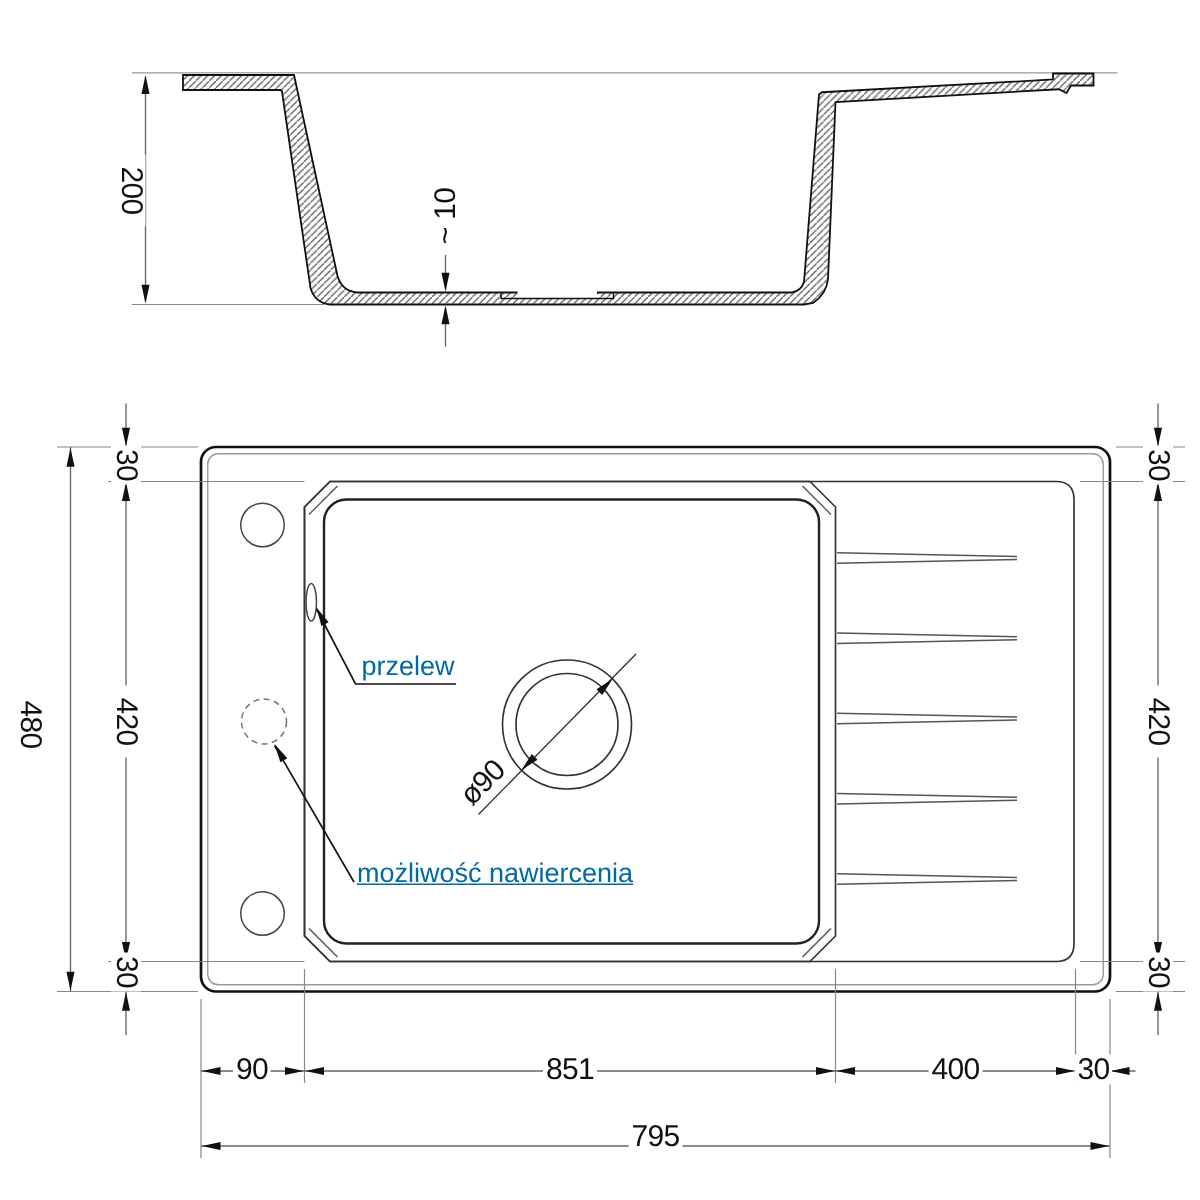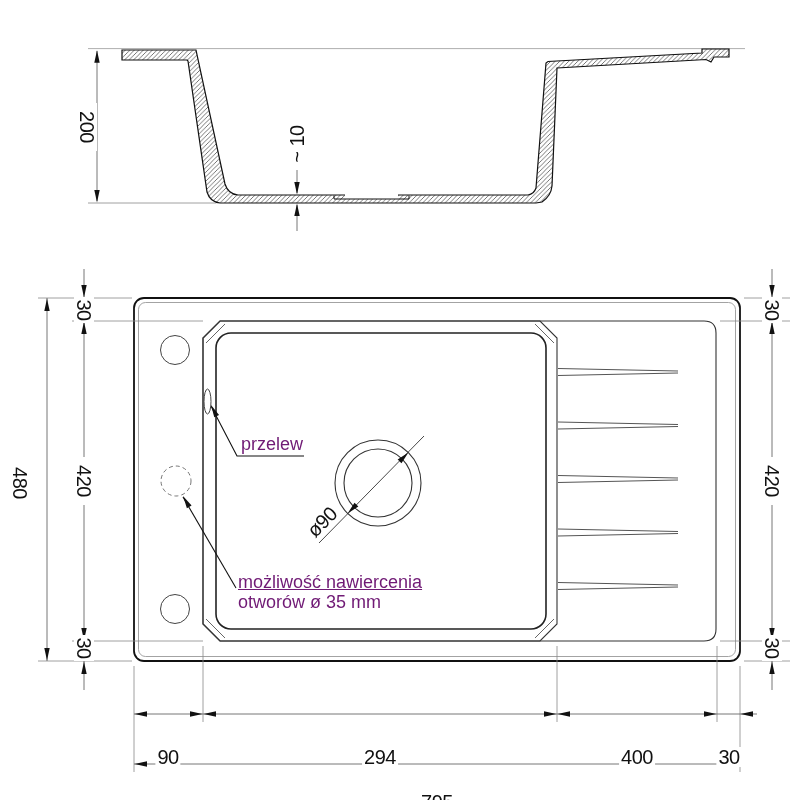--- a/index.html
+++ b/index.html
@@ -4,23 +4,23 @@
 <style>
   html,body{margin:0;padding:0;background:#fff;}
   #canvas{position:relative;width:800px;height:800px;background:#fff;overflow:hidden;
           font-family:"Liberation Sans", sans-serif;color:#1a1a1a;}
   svg{position:absolute;left:0;top:0;}
   .dimtxt{position:absolute;text-align:center;font-size:20px;line-height:20px;
           background:#fff;color:#111;letter-spacing:-0.5px;}
   .vdim{transform:rotate(90deg);}
   .vdim-ccw{transform:rotate(-90deg);}
   .diag{transform:rotate(-45deg);background:transparent;}
-  .hdim{transform:translateX(-50%);padding:0 2px;margin-top:44px;}
+  .hdim{transform:translateX(-50%);padding:0 2px;}
   .note{position:absolute;font-size:18px;line-height:20px;background:transparent;
-        text-align:left;white-space:nowrap;color:#701a75;}
+        text-align:left;white-space:nowrap;color:#0369a1;}
 </style>
 </head>
 <body>
 
 <div id="canvas">
 
 <svg width="800" height="800" viewBox="0 0 800 800">
   <defs>
     <pattern id="hatch" patternUnits="userSpaceOnUse" width="4.5" height="4.5">
       <path d="M0,4.5 L4.5,0" stroke="#555" stroke-width="0.8"></path>
@@ -165,23 +165,22 @@
 <div class="dimtxt vdim" style="left:-4px;top:473px;width:48px;">480</div>
 <div class="dimtxt vdim" style="left:71px;top:300px;width:26px;">30</div>
 <div class="dimtxt vdim" style="left:60px;top:471px;width:48px;">420</div>
 <div class="dimtxt vdim" style="left:71px;top:638px;width:26px;">30</div>
 
 <div class="dimtxt vdim" style="left:759px;top:300px;width:26px;">30</div>
 <div class="dimtxt vdim" style="left:748px;top:471px;width:48px;">420</div>
 <div class="dimtxt vdim" style="left:759px;top:638px;width:26px;">30</div>
 
 <div class="dimtxt hdim" style="left:168px;top:703px;">90</div>
-<div class="dimtxt hdim" style="left:380px;top:703px;">294</div>
+<div class="dimtxt hdim" style="left:380px;top:703px;">851</div>
 <div class="dimtxt hdim" style="left:637px;top:703px;">400</div>
 <div class="dimtxt hdim" style="left:729px;top:703px;">30</div>
 <div class="dimtxt hdim" style="left:437px;top:748px;">795</div>
 
 <div class="note" style="left:241px;top:434px;">przelew</div>
 <div class="note" style="left:238px;top:572px;text-decoration:underline;">możliwość nawiercenia</div>
-<div class="note" style="left:238px;top:592px;">otworów ø 35 mm</div>
 <div class="dimtxt diag" style="left:296px;top:512px;width:52px;">ø90</div>
 
 </div>
 
 </body></html>

